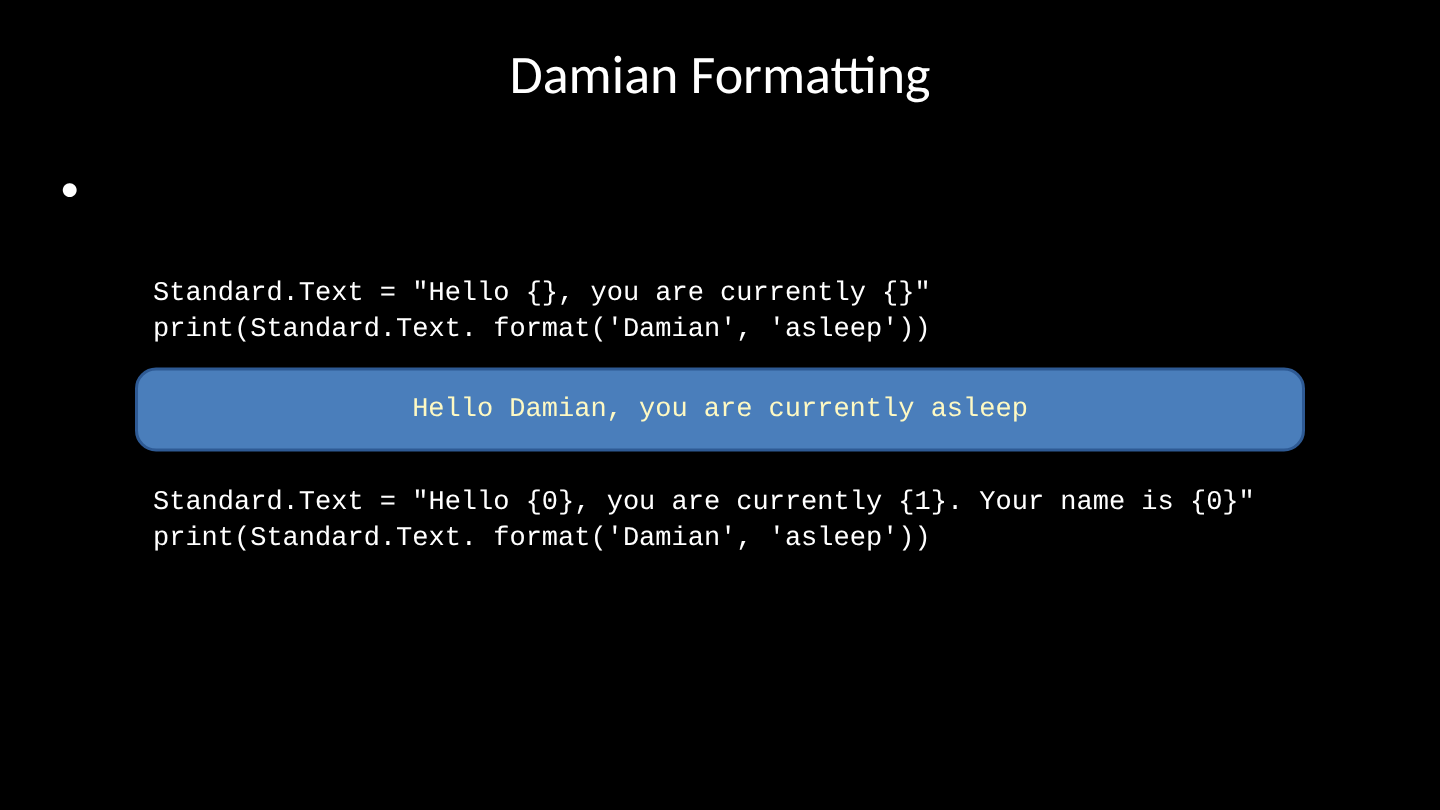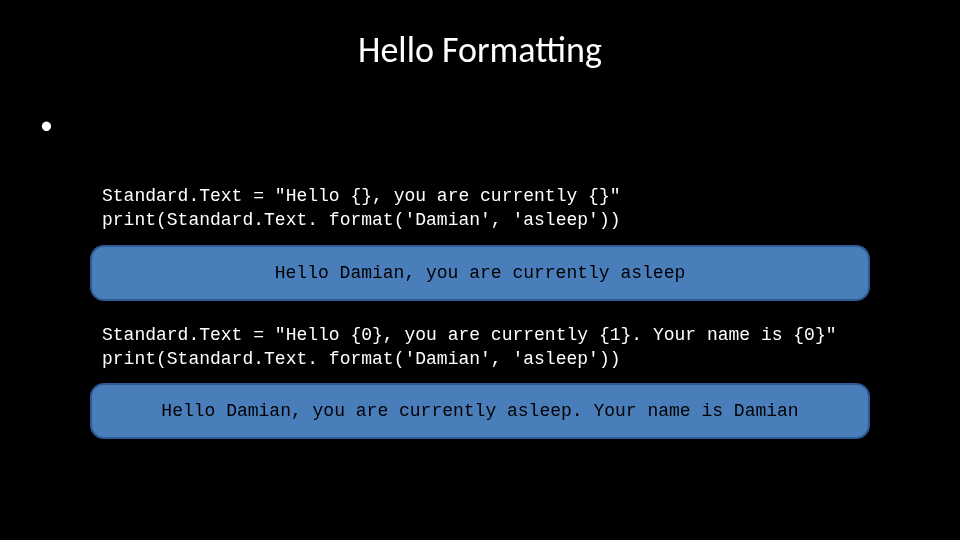--- a/index.html
+++ b/index.html
@@ -43,47 +43,46 @@
     font-size: 18px;
     line-height: 1.35;
     margin-left: 72px;
     margin-right: 40px;
     white-space: pre;
   }
   .output-box {
     background: #4a7ebb;
     border: 2px solid #2e5a94;
     border-radius: 14px;
-    color: #000000;
+    color: #fef9c3;
     font-family: "Courier New", Courier, monospace;
     font-size: 18px;
     text-align: center;
     padding: 16px 10px;
     margin: 12px 60px 22px 60px;
   }
   .block-group {
     margin-bottom: 6px;
   }
 </style>
 </head>
 <body>
 
 <div class="slide">
 
-  <h1 class="title">Hello Formatting</h1>
+  <h1 class="title">Damian Formatting</h1>
 
   <div class="bullet-row">
     <span class="bullet-dot">•</span>
   </div>
 
   <div class="block-group">
     <div class="code-block"><span>Standard.Text = "Hello {}, you are currently {}"</span>
 <span>print(Standard.Text. format('Damian', 'asleep'))</span></div>
     <div class="output-box">Hello Damian, you are currently asleep</div>
   </div>
 
   <div class="block-group">
     <div class="code-block"><span>Standard.Text = "Hello {0}, you are currently {1}. Your name is {0}"</span>
 <span>print(Standard.Text. format('Damian', 'asleep'))</span></div>
-    <div class="output-box">Hello Damian, you are currently asleep. Your name is Damian</div>
   </div>
 
 </div>
 
 </body></html>

